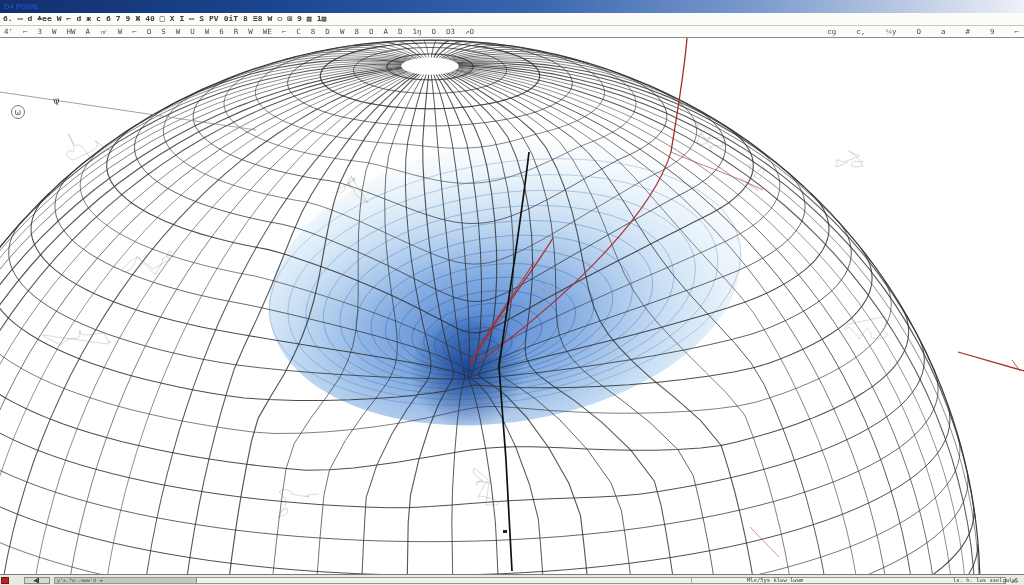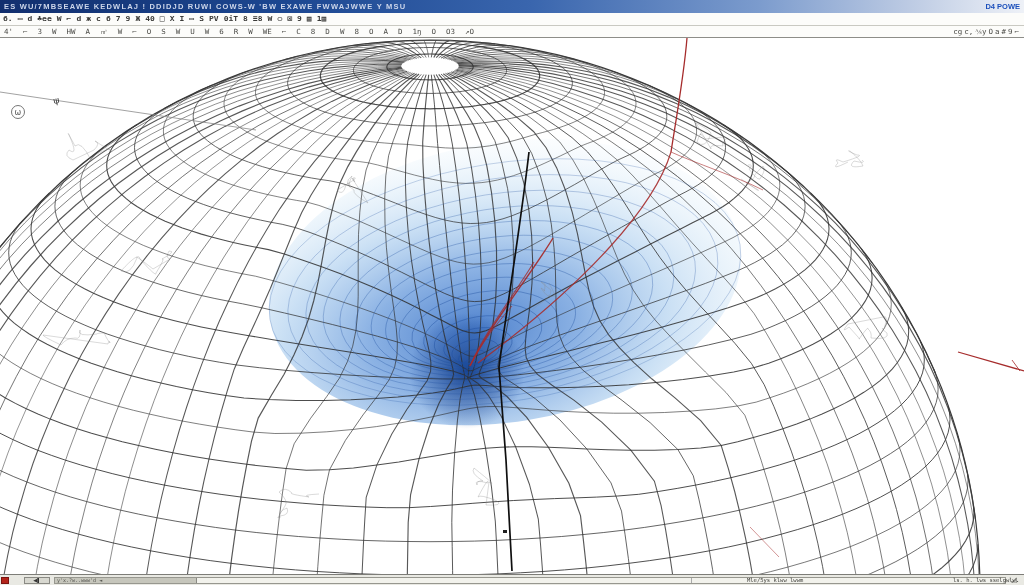--- a/index.html
+++ b/index.html
@@ -11,21 +11,21 @@
     display:flex;align-items:center;justify-content:space-between;padding:0 4px;}
   .title-text{font-size:7.5px;font-weight:bold;letter-spacing:1.2px;color:#cdd6ea;
     white-space:nowrap;overflow:hidden;transform:scaleY(.9);}
   .title-right{font-size:7.5px;font-weight:bold;color:#1b4fbb;white-space:nowrap;}
   .toolbar{position:absolute;left:0;width:1024px;background:#fcfcfa;display:flex;align-items:center;}
   .row1{top:13px;height:13px;border-bottom:1px solid #c9c9c2;}
   .row2{top:26px;height:12px;border-bottom:1px solid #8d8d88;}
   .grp{display:flex;align-items:center;}
   .row1 .grp{gap:5px;padding-left:3px;}
   .row2 .grp{gap:10px;padding-left:4px;}
-  .grp.right{margin-left:auto;gap:2px;padding-right:5px;}
+  .grp.right{margin-left:auto;gap:20px;padding-right:5px;}
   .tb-icon{font-size:8px;line-height:10px;color:#3a3a38;font-weight:bold;
     font-family:"DejaVu Sans Mono",monospace;cursor:default;transform:scaleY(.95);}
   .row2 .tb-icon{font-size:7.5px;color:#4a4a46;font-weight:normal;}
   .canvas{position:absolute;left:0;top:38px;width:1024px;height:536px;background:#fff;}
   .statusbar{position:absolute;left:0;top:574px;width:1024px;height:11px;background:#e9e9e3;
     border-top:1px solid #7d7d78;}
   .redsq{position:absolute;left:1px;top:2px;width:8px;height:7px;background:#b3241a;border:1px solid #7a1410;}
   .pager{position:absolute;left:24px;top:2px;width:26px;height:7px;background:#d8d8d0;
     border:1px solid #8a8a84;font-size:5px;line-height:5px;color:#333;text-align:center;overflow:hidden;}
   .track{position:absolute;left:54px;top:2px;width:952px;height:7px;background:#f2f2ec;
@@ -40,21 +40,20 @@
     white-space:nowrap;font-family:"DejaVu Sans Mono",monospace;}
   .corner{position:absolute;right:1px;top:1px;width:16px;height:9px;font-size:7px;line-height:8px;
     color:#2a2a26;text-align:center;}
   svg{display:block;}
 </style>
 </head>
 <body>
 
 <div class="window">
   <div class="titlebar">
-    <span class="title-text">ES WU/7MBSEAWE KEDWLAJ ! DDIDJD RUWI COWS-W 'BW EXAWE FWWAJWWE Y MSU</span>
     <span class="title-right">D4 POWE</span>
   </div>
 
   <div class="toolbar row1">
     <div class="grp" id="tb1">
         <span class="tb-icon">6.</span>
         <span class="tb-icon">▭</span>
         <span class="tb-icon">d</span>
         <span class="tb-icon">♣ee</span>
         <span class="tb-icon">W</span>

